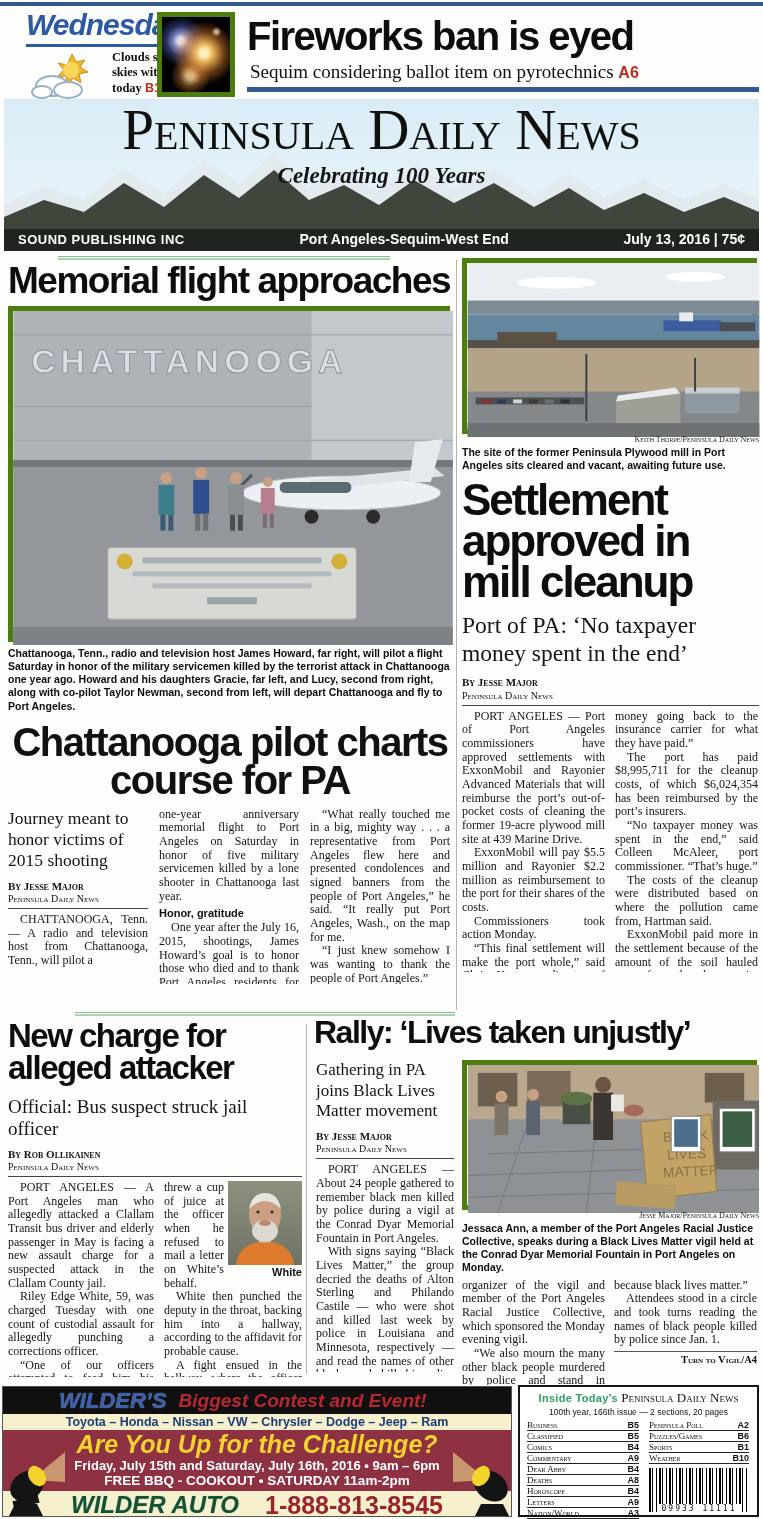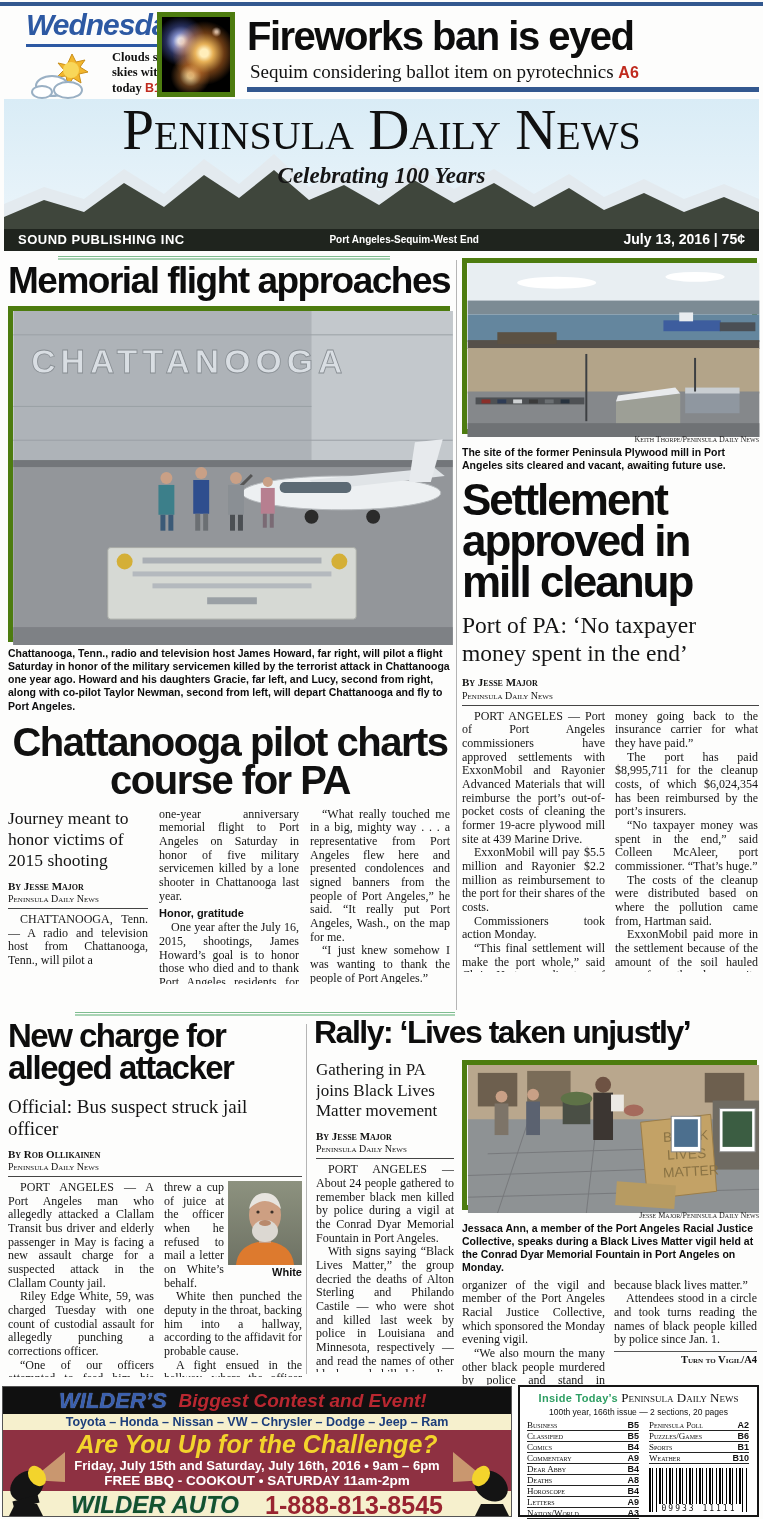--- a/index.html
+++ b/index.html
@@ -51,21 +51,21 @@
   }
   .mast-tagline {
     position:absolute; left:0; top:64px; width:100%; text-align:center;
     font-family:"Liberation Serif", serif; font-style:italic; font-weight:700; font-size:23px; color:#151515;
   }
   .mast-bottom {
     position:absolute; left:14px; right:14px; bottom:4px; display:flex; justify-content:space-between; align-items:center;
     color:#fff; font-weight:700; font-size:13px;
   }
   .mast-pub { letter-spacing:.5px; }
-  .mast-region { font-size:10px; }
+  .mast-region { font-size:14px; }
   .mast-date { font-size:14px; }
   
   .green-rule { position:absolute; height:4px; border-top:1px solid #7fbd90; border-bottom:2px solid #a9d4b4; }
   .vrule { position:absolute; width:1px; background:#b5b5b5; }
   
   .headline { font-weight:700; color:#0d0d0d; letter-spacing:-1.5px; }
   .deck { font-family:"Liberation Serif", serif; font-weight:400; color:#151515; }
   .byline { font-family:"Liberation Serif", serif; font-variant:small-caps; font-weight:700; font-size:11px; line-height:1.2; }
   .byline-org { font-family:"Liberation Serif", serif; font-variant:small-caps; font-size:10px; line-height:1.2; }
   .byline-rule { border:none; border-top:1px solid #444; margin:3px 0 4px 0; width:100%; }

